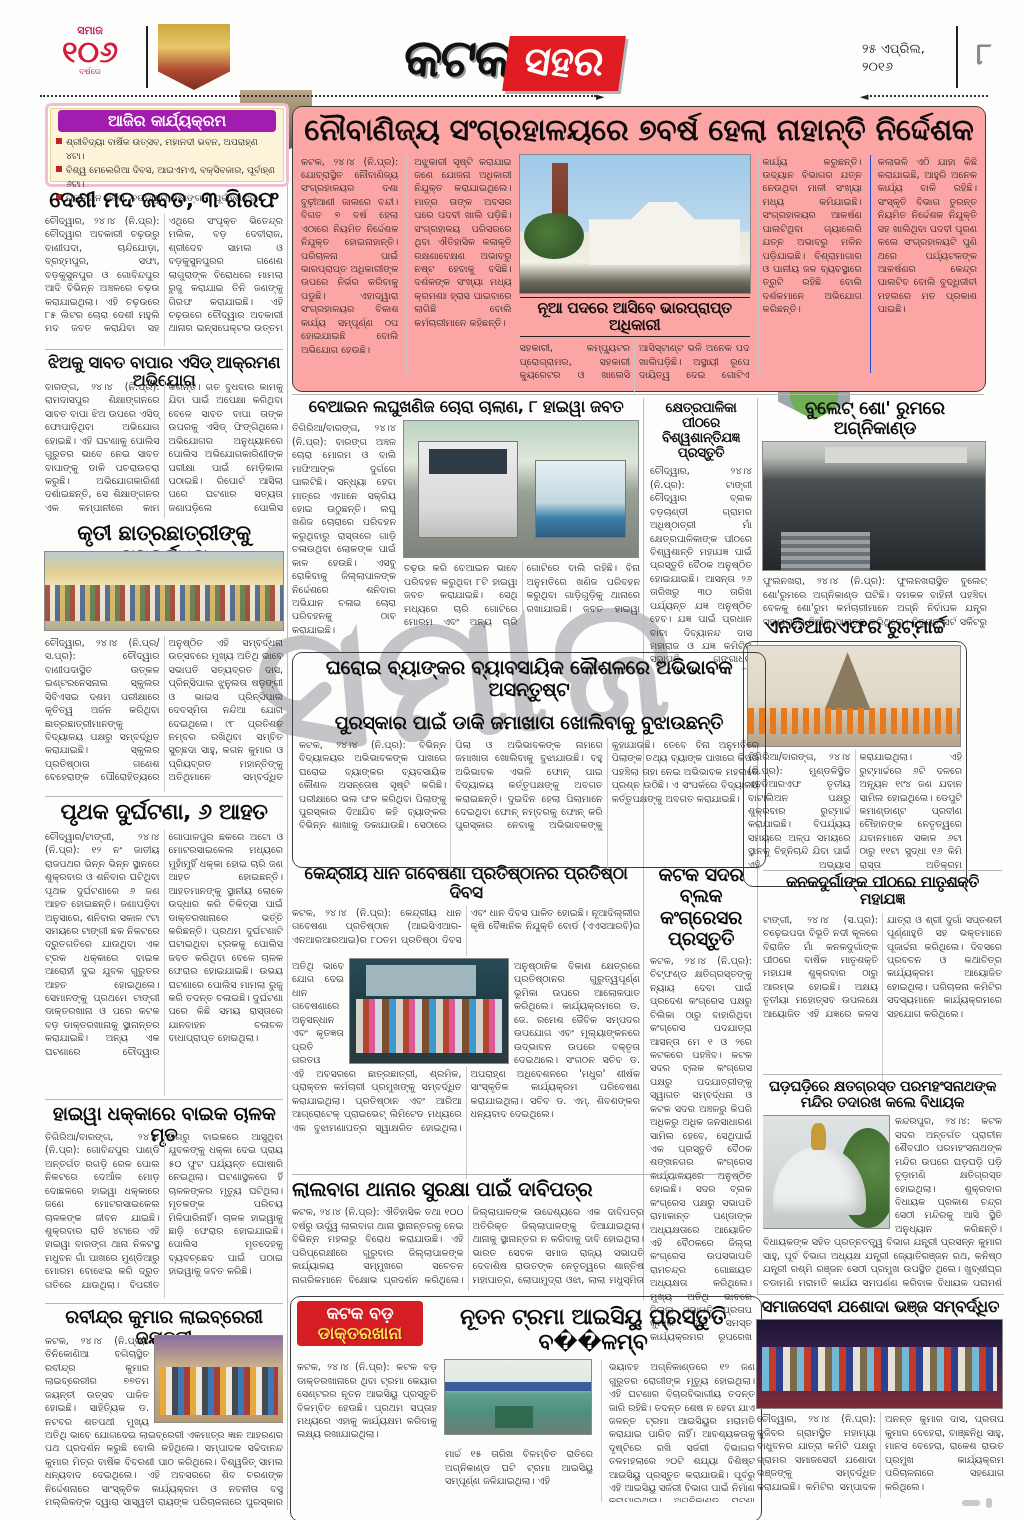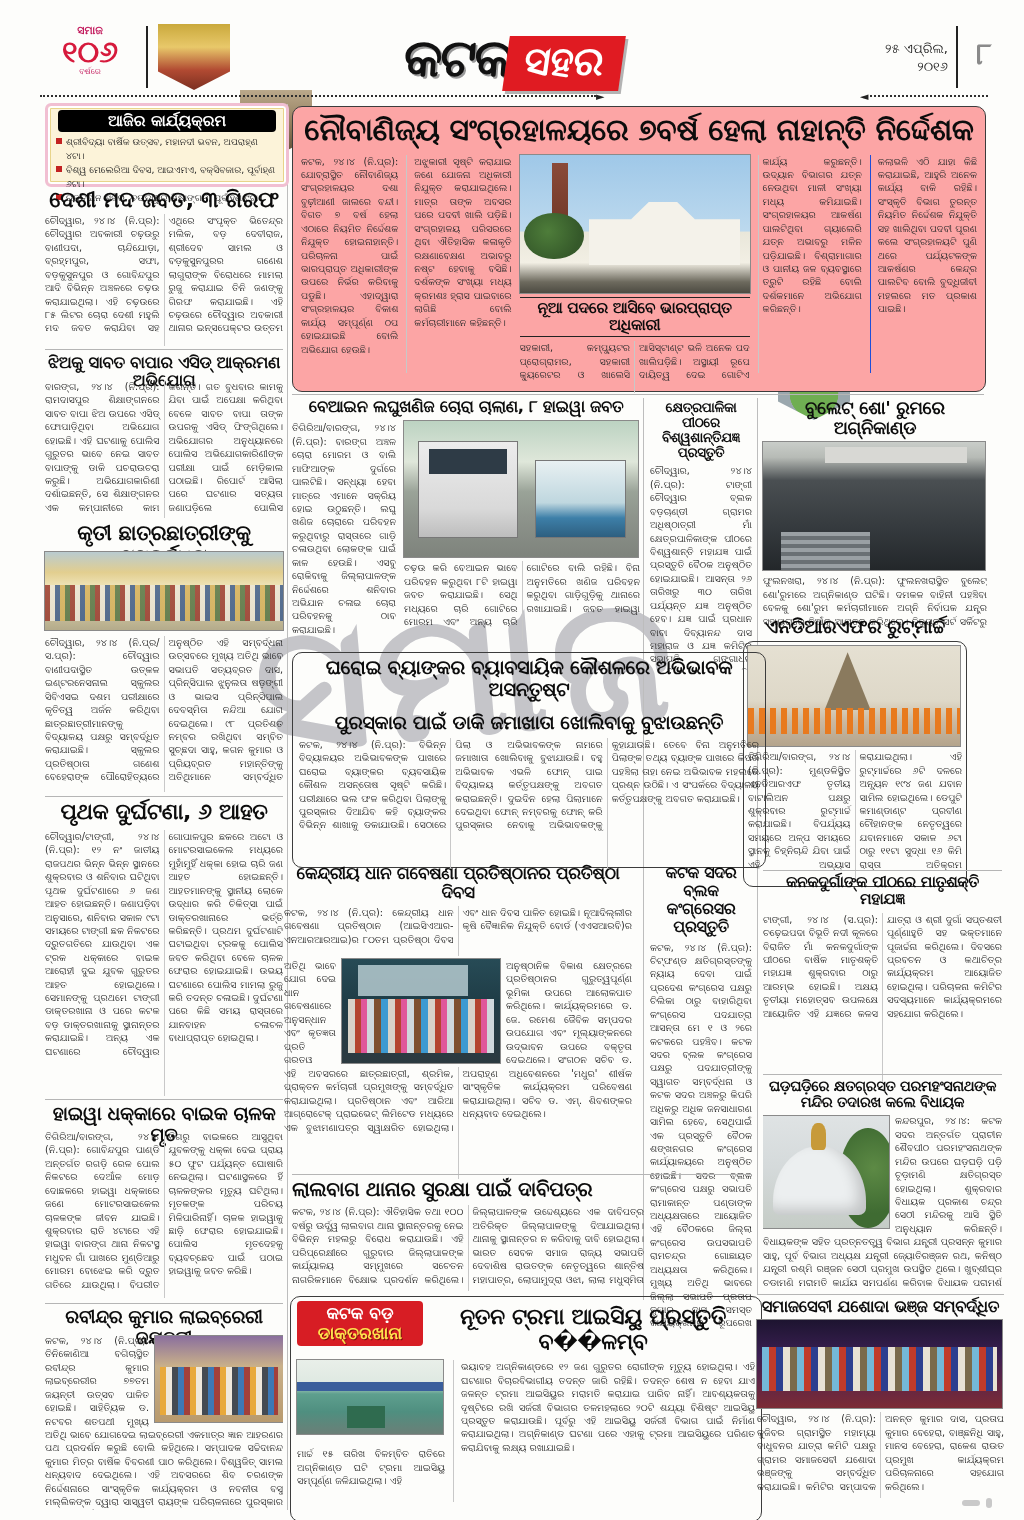--- a/index.html
+++ b/index.html
@@ -58,29 +58,29 @@
   .ph-night{background:linear-gradient(180deg,#1d1430 0%,#3a1f52 40%,#5e2546 70%,#7c2b35 100%)}
   .ph-night .people{position:absolute;left:2%;right:2%;top:30%;height:50%;
       background:repeating-linear-gradient(90deg,#74b8d8 0 7px,#c23b2a 7px 14px,#2d3f8f 14px 21px,#e8e2d4 21px 28px,#7a6a4a 28px 35px)}
   .ph-libstage{background:linear-gradient(180deg,#8a6f9e 0%,#c9b089 35%,#b89a6e 100%)}
   .ph-libstage .people{position:absolute;left:4%;right:4%;bottom:8%;height:56%;
       background:repeating-linear-gradient(90deg,#e8a93c 0 6px,#efe8dc 6px 12px,#444a52 12px 18px,#3d78b5 18px 24px,#a2403a 24px 30px)}
   
   .title-black{font-size:52px;font-weight:bold;color:#111;letter-spacing:-2px;text-shadow:2px 2px 0 #9a9a9a;transform:skewX(-4deg)}
   .title-red{background:#e01b22;color:#fff;font-size:40px;font-weight:bold;padding:2px 18px 6px;transform:skewX(-8deg);box-shadow:3px 3px 0 #b3b3b3}
   .prog-box{background:#fcf3d9;border:3px solid #f1bfd2;border-radius:6px;box-shadow:0 0 0 2px #fff inset,0 0 0 3px #e8d48a inset}
-  .prog-head{background:#000000;color:#fff;font-weight:bold;font-size:15.5px;text-align:center;border-radius:4px;padding:2px 0;margin:4px 10px 3px}
+  .prog-head{background:#a21caf;color:#fff;font-weight:bold;font-size:15.5px;text-align:center;border-radius:4px;padding:2px 0;margin:4px 10px 3px}
   .prog-item{font-size:9.3px;line-height:1.5;color:#222;padding:0 8px;display:flex;gap:4px}
   .bullet-sq{width:6px;height:6px;background:#c22222;margin-top:3px;flex:none}
   .subhead-rule{border-top:1.4px solid #222;border-bottom:1.4px solid #222;padding:2px 0;margin:4px 0}
   .watermark{font-size:175px;font-weight:bold;color:rgba(105,105,120,.38);transform:rotate(-5deg);letter-spacing:6px;white-space:nowrap;pointer-events:none;font-family:"DejaVu Serif","Liberation Serif",serif}
   .redtag{background:#d71d24;border-radius:4px;text-align:center;padding:3px 2px}
   .redtag .l1{color:#fff;font-weight:bold;font-size:17px;line-height:1.15}
   .redtag .l2{color:#ffe14d;font-weight:bold;font-size:17px;line-height:1.15;text-shadow:1px 1px 0 #7a0d0d}
-  .datebox{font-size:13px;color:#222;text-align:right;line-height:1.35}
+  .datebox{font-size:13px;color:#222;line-height:1.35}
   .pgnum{font-size:30px;color:#8a8a8a;font-weight:bold}
   .dbar{width:2px;background:#222;position:absolute;top:0;bottom:0}
   .arrow{font-size:11px;color:#222;position:absolute;top:-7px}
   .curl{position:absolute;background:#c9c9c9;border-radius:3px}
 </style>
 </head>
 <body>
 
 <div class="abs" style="left:0;top:0;width:1024px;height:100px">
   <div class="abs" style="left:44px;top:24px;width:92px;height:68px;text-align:center">
@@ -227,36 +227,36 @@
     <div class="bt c2" style="height:132px;margin-top:4px">ତିଗିରିଆ/ବାରଙ୍ଗ, ୨୪।୪ (ନି.ପ୍ର): ମୁଣ୍ଡଳିସ୍ଥିତ ଏନଡିଆରଏଫ ତୃତୀୟ ବାଟାଲିଅନ ପକ୍ଷରୁ ଶୁକ୍ରବାର ରୁଟ୍‌ମାର୍ଚ୍ଚ କରାଯାଇଛି। ବିପର୍ଯ୍ୟୟ ସମୟରେ ଅଳ୍ପ ସମୟରେ ସ୍ଥାନକୁ ଚିହ୍ନିଚାନ୍ଦି ଯିବା ପାଇଁ ଏହି ଅଭ୍ୟାସ କରାଯାଇଥିଲା। ଏହି ରୁଟ୍‌ମାର୍ଚ୍ଚରେ ୬ଟି ଦଳରେ ଅନ୍ୟୂନ ୧୯୪ ଜଣ ଯବାନ ସାମିଲ ହୋଇଥିଲେ। ଡେପୁଟି କମାଣ୍ଡାଣ୍ଟ ପ୍ରବୀଣ ଚୌହାନଙ୍କ ନେତୃତ୍ୱରେ ଯବାନମାନେ ସକାଳ ୬ଟା ଠାରୁ ୧୧ଟା ସୁଦ୍ଧା ୧୬ କିମି ରାସ୍ତା ଅତିକ୍ରମ କରିଥିଲେ। ଯବାନମାନେ ପ୍ରାକୃତିକ ବିପର୍ଯ୍ୟୟ ମୁକାବିଲା ନିମନ୍ତେ ବ୍ୟବହାର କରୁଥିବା ବିଭିନ୍ନ ଉପକରଣ ସାଙ୍ଗରେ ନେଇ ଯାଇଥିଲେ।</div>
   </div>
 </div>
 
 <div class="abs box" style="left:292px;top:652px;width:460px;height:206px;border-width:1.2px;padding:4px 6px">
   <div class="hl" style="font-size:19.5px">ଘରୋଇ ବ୍ୟାଙ୍କର ବ୍ୟାବସାୟିକ କୌଶଳରେ ଅଭିଭାବକ ଅସନ୍ତୁଷ୍ଟ</div>
   <div class="hl" style="font-size:19px;margin-top:11px">ପୁରସ୍କାର ପାଇଁ ଡାକି ଜମାଖାତା ଖୋଲିବାକୁ ବୁଝାଉଛନ୍ତି</div>
   <div class="bt c3" style="height:140px;margin-top:5px">କଟକ, ୨୪।୪ (ନି.ପ୍ର): ବିଭିନ୍ନ ବିଦ୍ୟାଳୟର ଅଭିଭାବକଙ୍କ ପାଖରେ ଘରୋଇ ବ୍ୟାଙ୍କର ବ୍ୟବସାୟିକ କୌଶଳ ଅସନ୍ତୋଷ ସୃଷ୍ଟି କରିଛି। ପରୀକ୍ଷାରେ ଭଲ ଫଳ କରିଥିବା ପିଲାଙ୍କୁ ପୁରସ୍କାର ଦିଆଯିବ କହି ବ୍ୟାଙ୍କର ବିଭିନ୍ନ ଶାଖାକୁ ଡକାଯାଉଛି। ସେଠାରେ ପିଲା ଓ ଅଭିଭାବକଙ୍କ ନାମରେ ଜମାଖାତା ଖୋଲିବାକୁ ବୁଝାଯାଉଛି। ବହୁ ଅଭିଭାବକ ଏଭଳି ଫୋନ୍ ପାଇ ବିଦ୍ୟାଳୟ କର୍ତ୍ତୃପକ୍ଷଙ୍କୁ ଅବଗତ କରାଇଛନ୍ତି। ଦୁଇଦିନ ହେଲା ପିଲାମାନେ ଦେଇଥିବା ଫୋନ୍ ନମ୍ବରକୁ ଫୋନ୍ କରି ପୁରସ୍କାର ନେବାକୁ ଅଭିଭାବକଙ୍କୁ କୁହାଯାଉଛି। ତେବେ ବିନା ଅନୁମତିରେ ପିଲାଙ୍କ ତଥ୍ୟ ବ୍ୟାଙ୍କ ପାଖରେ କିପରି ପହଞ୍ଚିଲା ତାହା ନେଇ ଅଭିଭାବକ ମହଲରେ ପ୍ରଶ୍ନ ଉଠିଛି। ଏ ସଂପର୍କରେ ବିଦ୍ୟାଳୟ କର୍ତ୍ତୃପକ୍ଷଙ୍କୁ ଅବଗତ କରାଯାଇଛି।</div>
 </div>
 
-<div class="abs" style="left:284px;top:864px;width:348px;height:310px">
+<div class="abs" style="left:292px;top:864px;width:348px;height:310px">
   <div class="hl" style="font-size:17px">କେନ୍ଦ୍ରୀୟ ଧାନ ଗବେଷଣା ପ୍ରତିଷ୍ଠାନର ପ୍ରତିଷ୍ଠା ଦିବସ</div>
   <div class="bt c2" style="height:50px;margin-top:4px">କଟକ, ୨୪।୪ (ନି.ପ୍ର): କେନ୍ଦ୍ରୀୟ ଧାନ ଗବେଷଣା ପ୍ରତିଷ୍ଠାନ (ଆଇସିଏଆର-ଏନଆରଆରଆଇ)ର ୮୦ତମ ପ୍ରତିଷ୍ଠା ଦିବସ ଏବଂ ଧାନ ଦିବସ ପାଳିତ ହୋଇଛି। ନୂଆଦିଲ୍ଲୀର କୃଷି ବୈଜ୍ଞାନିକ ନିଯୁକ୍ତି ବୋର୍ଡ (ଏଏସଆରବି)ର ଅଧ୍ୟକ୍ଷ ପ୍ରଫେସର ସଞ୍ଜୟ କୁମାର ମୁଖ୍ୟ ଅତିଥି ଭାବେ ଯୋଗ ଦେଇଥିଲେ।</div>
   <div style="display:flex;gap:6px;margin-top:3px">
     <div class="bt" style="width:52px;height:104px">ଅତିଥି ଭାବେ ଯୋଗ ଦେଇ ଧାନ ଗବେଷଣାରେ ଅନୁସନ୍ଧାନ ଏବଂ କୃତଜ୍ଞତା ପ୍ରତି ଗୁରୁତ୍ୱ ଦେଇଥିଲେ।</div>
     <div class="ph ph-stagefar" style="width:158px;height:104px">
       <div class="banner"></div>
       <div class="row"></div>
     </div>
     <div class="bt" style="flex:1;height:104px">ଅନୁଷ୍ଠାନିକ ବିକାଶ କ୍ଷେତ୍ରରେ ପ୍ରତିଷ୍ଠାନର ଗୁରୁତ୍ୱପୂର୍ଣ୍ଣ ଭୂମିକା ଉପରେ ଆଲୋକପାତ କରିଥିଲେ। କାର୍ଯ୍ୟକ୍ରମରେ ଡ. ଜେ. ରମେଶ ଜୈବିକ ସମ୍ପଦର ଉପଯୋଗ ଏବଂ ମୂଲ୍ୟାଙ୍କନରେ ଉଦ୍ଭାବନ ଉପରେ ବକ୍ତୃତା ଦେଇଥିଲେ। ସଂଗଠନ ସଚିବ ଡ. କୌଶିକ ଚକ୍ରବର୍ତ୍ତୀ ଜୈବ ସମ୍ପଦ ବ୍ୟବହାର ଓ ଜୈବ ଅର୍ଥନୀତିର ବିକାଶରେ ଉଦୀୟମାନ ସୁଯୋଗ ଉପରେ ବିବରଣୀ ପ୍ରଦାନ କରିଥିଲେ।</div>
   </div>
   <div class="bt c2" style="height:112px;margin-top:4px">ଏହି ଅବସରରେ ଛାତ୍ରଛାତ୍ରୀ, ଶ୍ରମିକ, ପ୍ରାକ୍ତନ କର୍ମଚାରୀ ପ୍ରମୁଖଙ୍କୁ ସମ୍ବର୍ଦ୍ଧିତ କରାଯାଇଥିଲା। ପ୍ରତିଷ୍ଠାନ ଏବଂ ଆରିଆ ଆଗ୍ରୋଟେକ୍ ପ୍ରାଇଭେଟ୍ ଲିମିଟେଡ ମଧ୍ୟରେ ଏକ ବୁଝାମଣାପତ୍ର ସ୍ୱାକ୍ଷରିତ ହୋଇଥିଲା। ଅପରାହ୍ଣ ଅଧିବେଶନରେ 'ମଧୁର' ଶୀର୍ଷକ ସାଂସ୍କୃତିକ କାର୍ଯ୍ୟକ୍ରମ ପରିବେଷଣ କରାଯାଇଥିଲା। ସଚିବ ଡ. ଏମ୍. ଶିବଶଙ୍କର ଧନ୍ୟବାଦ ଦେଇଥିଲେ।</div>
 </div>
 
 <div class="abs" style="left:650px;top:864px;width:102px;height:436px">
-  <div class="hl" style="font-size:16px">କଟକ ସଦର ବ୍ଲକ କଂଗ୍ରେସର ପ୍ରସ୍ତୁତି</div>
+  <div class="hl" style="font-size:19px">କଟକ ସଦର ବ୍ଲକ କଂଗ୍ରେସର ପ୍ରସ୍ତୁତି</div>
   <div class="bt" style="height:390px;margin-top:5px">କଟକ, ୨୪।୪ (ନି.ପ୍ର): ଚିଟ୍‌ଫଣ୍ଡ କ୍ଷତିଗ୍ରସ୍ତଙ୍କୁ ନ୍ୟାୟ ଦେବା ପାଇଁ ପ୍ରଦେଶ କଂଗ୍ରେସ ପକ୍ଷରୁ ଚିଲିକା ଠାରୁ ବାହାରିଥିବା କଂଗ୍ରେସ ପଦଯାତ୍ରା ଆସନ୍ତା ମେ ୧ ଓ ୨ରେ କଟକରେ ପହଞ୍ଚିବ। କଟକ ସଦର ବ୍ଲକ କଂଗ୍ରେସ ପକ୍ଷରୁ ପଦଯାତ୍ରୀଙ୍କୁ ସ୍ୱାଗତ ସମ୍ବର୍ଦ୍ଧନା ଓ କଟକ ସଦର ଅଞ୍ଚଳରୁ କିପରି ଅଧିକରୁ ଅଧିକ ଜନସାଧାରଣ ସାମିଲ ହେବେ, ସେଥିପାଇଁ ଏକ ପ୍ରସ୍ତୁତି ବୈଠକ ଶଙ୍ଖନଗର କଂଗ୍ରେସ କାର୍ଯ୍ୟାଳୟରେ ଅନୁଷ୍ଠିତ ହୋଇଛି। ସଦର ବ୍ଲକ କଂଗ୍ରେସ ପକ୍ଷରୁ ସଭାପତି ରାମାକାନ୍ତ ପଣ୍ଡାଙ୍କ ଅଧ୍ୟକ୍ଷତାରେ ଆୟୋଜିତ ଏହି ବୈଠକରେ ଜିଲ୍ଲା କଂଗ୍ରେସ ଉପସଭାପତି ରାମଚନ୍ଦ୍ର ଗୋଛାୟତ ଅଧ୍ୟକ୍ଷତା କରିଥିଲେ। ମୁଖ୍ୟ ଅତିଥି ଭାବରେ ଜିଲ୍ଲା ସଭାପତି ପ୍ରତାପ କୁମାର ଦାସ ସମସ୍ତ କାର୍ଯ୍ୟକ୍ରମର ରୂପରେଖ ସମ୍ପର୍କରେ କହିଥିଲେ। ଏଥି ସହିତ ପିସିସି ମୁଖପାତ୍ର ଅଶୋକ ସ୍ୱାଇଁ, କଟକ ନଗର (ଜିଲା) କଂଗ୍ରେସ ମୁଖପାତ୍ର ମାନସ ପରିଡ଼ା, ବରିଷ୍ଠ କଂଗ୍ରେସ ନେତା ଦୁର୍ଗା ଶଙ୍କର ଦାସ, ନିର୍ମଳ ସ୍ୱାଇଁ, ଜିଲ୍ଲା କଂଗ୍ରେସର ପ୍ରାକ୍ତନ ବରିଷ୍ଠ ଉପସଭାପତି ଶିବିର ରଥ ଓ ରାକେଶ ସ୍ୱାଇଁ ପ୍ରମୁଖ ପଦଯାତ୍ରା ସଫଳ କରିବାକୁ ମତାମତ ଦେଇଥିଲେ।</div>
 </div>
 
 <div class="abs hrule" style="left:763px;top:870px;width:239px"></div>
 <div class="abs" style="left:763px;top:874px;width:239px">
   <div class="hl" style="font-size:15.5px">କନକଦୁର୍ଗାଙ୍କ ପୀଠରେ ମାତୃଶକ୍ତି ମହାଯଜ୍ଞ</div>
   <div class="bt c2" style="height:170px;margin-top:4px">ଟାଙ୍ଗୀ, ୨୪।୪ (ସ.ପ୍ର): ଚଢ଼େଇପଦା ବିଭୂତି ନଦୀ କୂଳରେ ବିରାଜିତ ମାଁ କନକଦୁର୍ଗାଙ୍କ ପୀଠରେ ବାର୍ଷିକ ମାତୃଶକ୍ତି ମହାଯଜ୍ଞ ଶୁକ୍ରବାର ଠାରୁ ଆରମ୍ଭ ହୋଇଛି। ଅକ୍ଷୟ ତୃତୀୟା ମହୋତ୍ସବ ଉପଲକ୍ଷେ ଆୟୋଜିତ ଏହି ଯଜ୍ଞରେ କଳସ ଯାତ୍ରା ଓ ଶ୍ରୀ ଦୁର୍ଗା ସପ୍ତଶତୀ ପୂର୍ଣ୍ଣାହୁତି ସହ ଭକ୍ତମାନେ ପୂଜାର୍ଚ୍ଚନା କରିଥିଲେ। ଦିବସରେ ପ୍ରବଚନ ଓ କଥାଚିତ୍ର କାର୍ଯ୍ୟକ୍ରମ ଆୟୋଜିତ ହୋଇଥିଲା। ପରିଚାଳନା କମିଟିର ସଦସ୍ୟମାନେ କାର୍ଯ୍ୟକ୍ରମରେ ସହଯୋଗ କରିଥିଲେ।</div>
 </div>
 
 <div class="abs hrule" style="left:763px;top:1074px;width:239px"></div>
@@ -281,20 +281,21 @@
 
 <div class="abs box" style="left:290px;top:1296px;width:458px;height:216px;padding:4px 6px">
   <div style="display:flex;gap:8px;align-items:flex-start">
     <div class="redtag" style="width:122px;flex:none">
       <div class="l1">କଟକ ବଡ଼</div>
       <div class="l2">ଡାକ୍ତରଖାନା</div>
     </div>
     <div class="hl" style="font-size:22px;flex:1;margin-top:4px">ନୂତନ ଟ୍ରମା ଆଇସିୟୁ ପ୍ରସ୍ତୁତି ବ��ଳମ୍ବ</div>
   </div>
   <div style="display:flex;gap:8px;margin-top:6px">
+    <div class="bt" style="width:140px;height:142px">କଟକ, ୨୪।୪ (ନି.ପ୍ର): କଟକ ବଡ଼ ଡାକ୍ତରଖାନାରେ ଥିବା ଟ୍ରମା କେୟାର ସେଣ୍ଟରର ନୂତନ ଆଇସିୟୁ ପ୍ରସ୍ତୁତି ବିଳମ୍ବିତ ହେଉଛି। ପ୍ରଥମ ସପ୍ତାହ ମଧ୍ୟରେ ଏହାକୁ କାର୍ଯ୍ୟକ୍ଷମ କରିବାକୁ ଲକ୍ଷ୍ୟ ରଖାଯାଇଥିଲା।</div>
     <div style="width:148px">
       <div class="ph ph-hospital" style="width:146px;height:74px">
         <div class="band"></div>
         <div class="tent"></div>
       </div>
       <div class="bt" style="height:60px;margin-top:13px">ମାର୍ଚ୍ଚ ୧୫ ତାରିଖ ବିଳମ୍ବିତ ରାତିରେ ଅଗ୍ନିକାଣ୍ଡ ଘଟି ଟ୍ରମା ଆଇସିୟୁ ସମ୍ପୂର୍ଣ୍ଣ ଜଳିଯାଇଥିଲା। ଏହି</div>
     </div>
     <div class="bt" style="flex:1;height:142px;border-left:1px solid #c8c8c8;padding-left:7px">ଭୟାବହ ଅଗ୍ନିକାଣ୍ଡରେ ୧୨ ଜଣ ଗୁରୁତର ରୋଗୀଙ୍କ ମୃତ୍ୟୁ ହୋଇଥିଲା। ଏହି ଘଟଣାର ବିଚାରବିଭାଗୀୟ ତଦନ୍ତ ଜାରି ରହିଛି। ତଦନ୍ତ ଶେଷ ନ ହେବା ଯାଏ ଜଳନ୍ତ ଟ୍ରମା ଆଇସିୟୁର ମରାମତି କରାଯାଇ ପାରିବ ନାହିଁ। ଆବଶ୍ୟକତାକୁ ଦୃଷ୍ଟିରେ ରଖି ସର୍ଜରୀ ବିଭାଗର ତଳମହଲାରେ ୨୦ଟି ଶଯ୍ୟା ବିଶିଷ୍ଟ ଆଇସିୟୁ ପ୍ରସ୍ତୁତ କରାଯାଉଛି। ପୂର୍ବରୁ ଏହି ଆଇସିୟୁ ସର୍ଜରୀ ବିଭାଗ ପାଇଁ ନିର୍ମାଣ କରାଯାଇଥିଲା। ଅଗ୍ନିକାଣ୍ଡ ଘଟଣା ପରେ ଏହାକୁ ଟ୍ରମା ଆଇସିୟୁରେ ପରିଣତ କରାଯିବାକୁ ଲକ୍ଷ୍ୟ ରଖାଯାଇଛି।</div>
   </div>
 </div>

